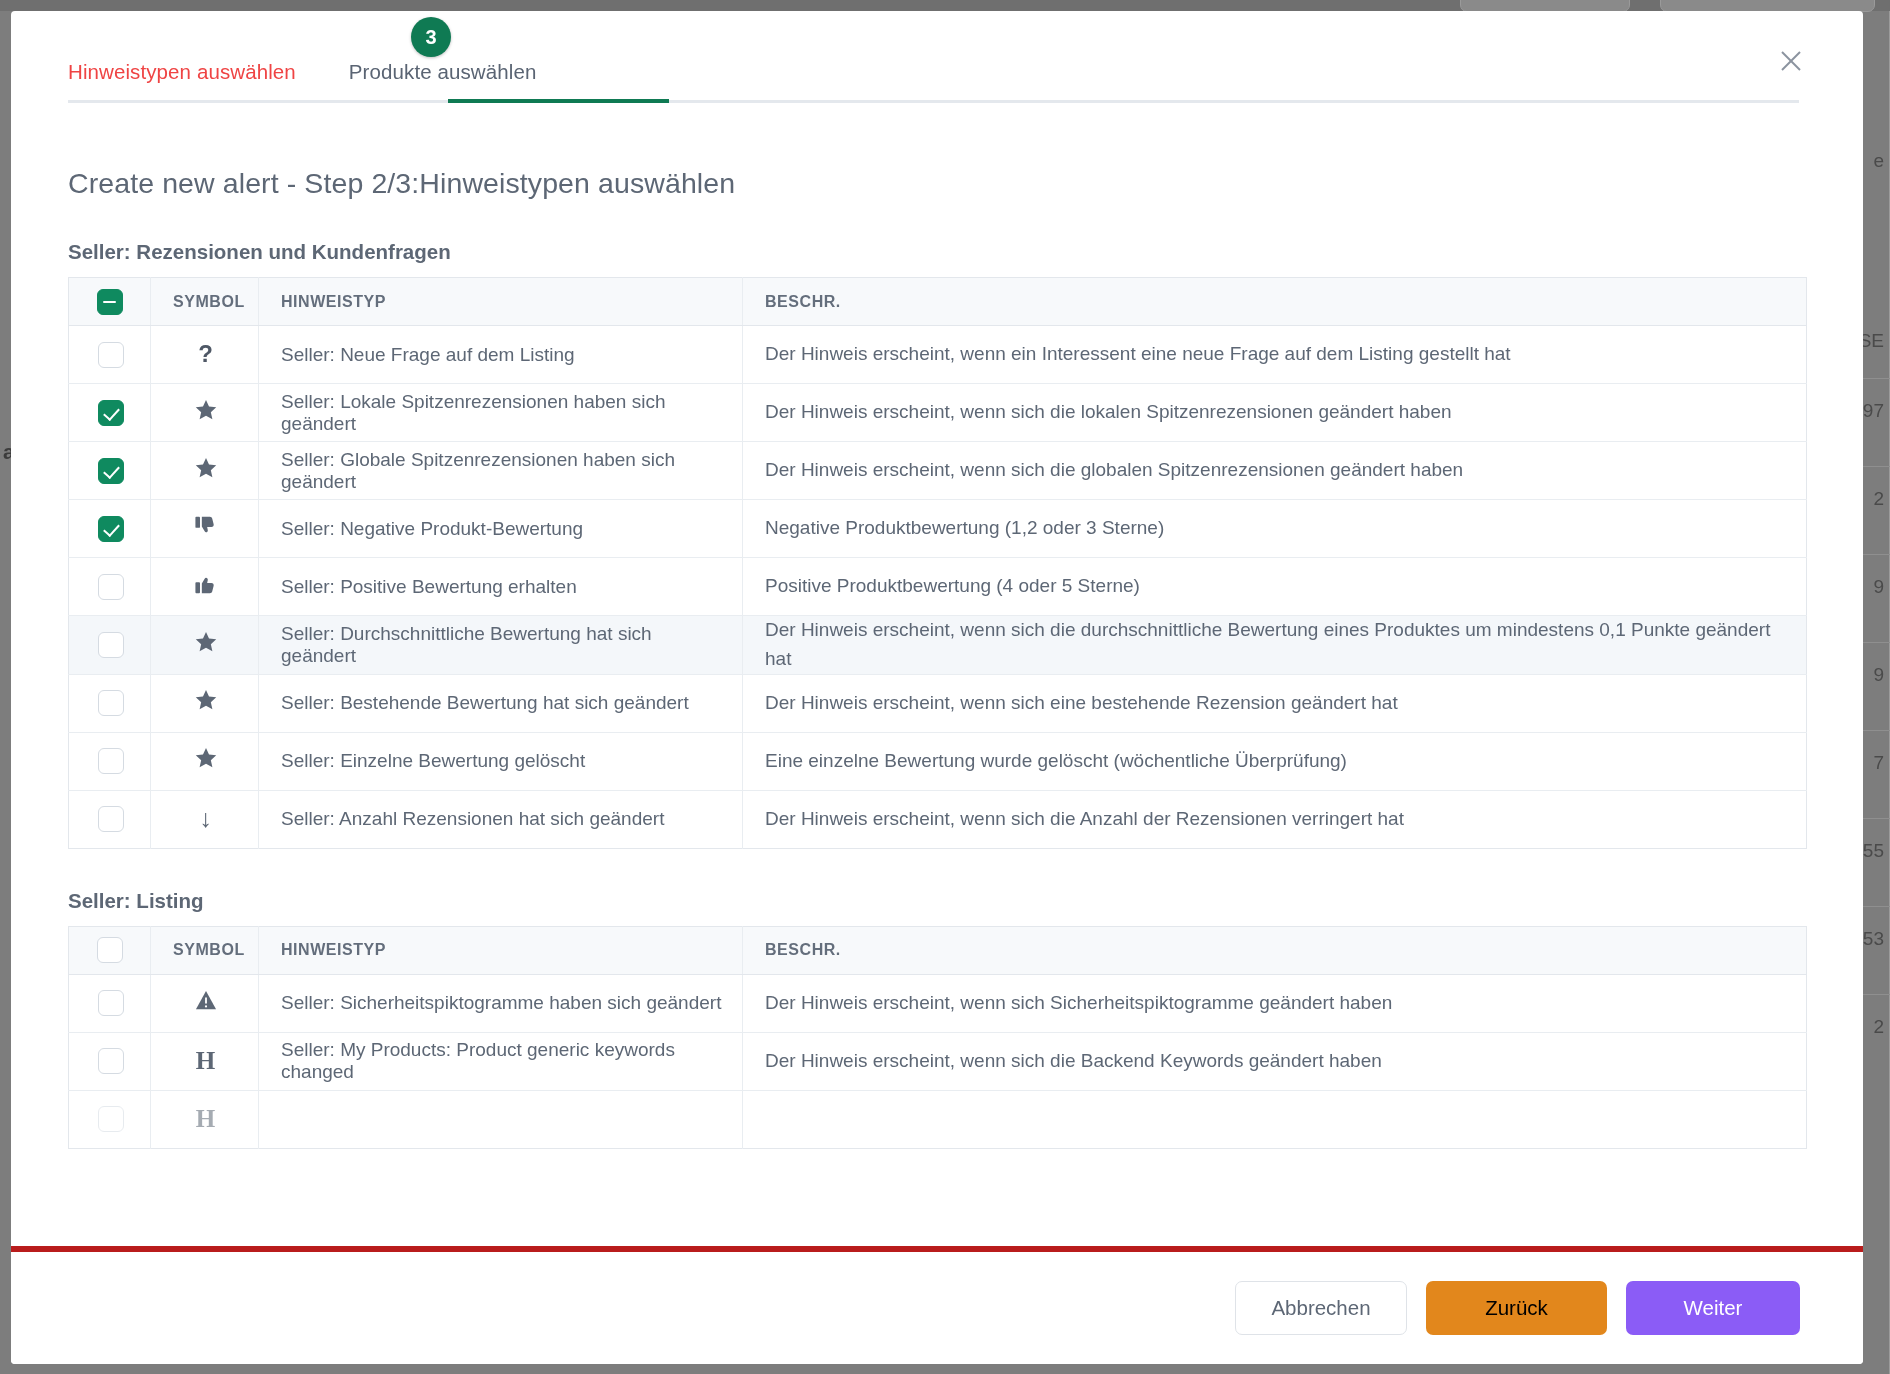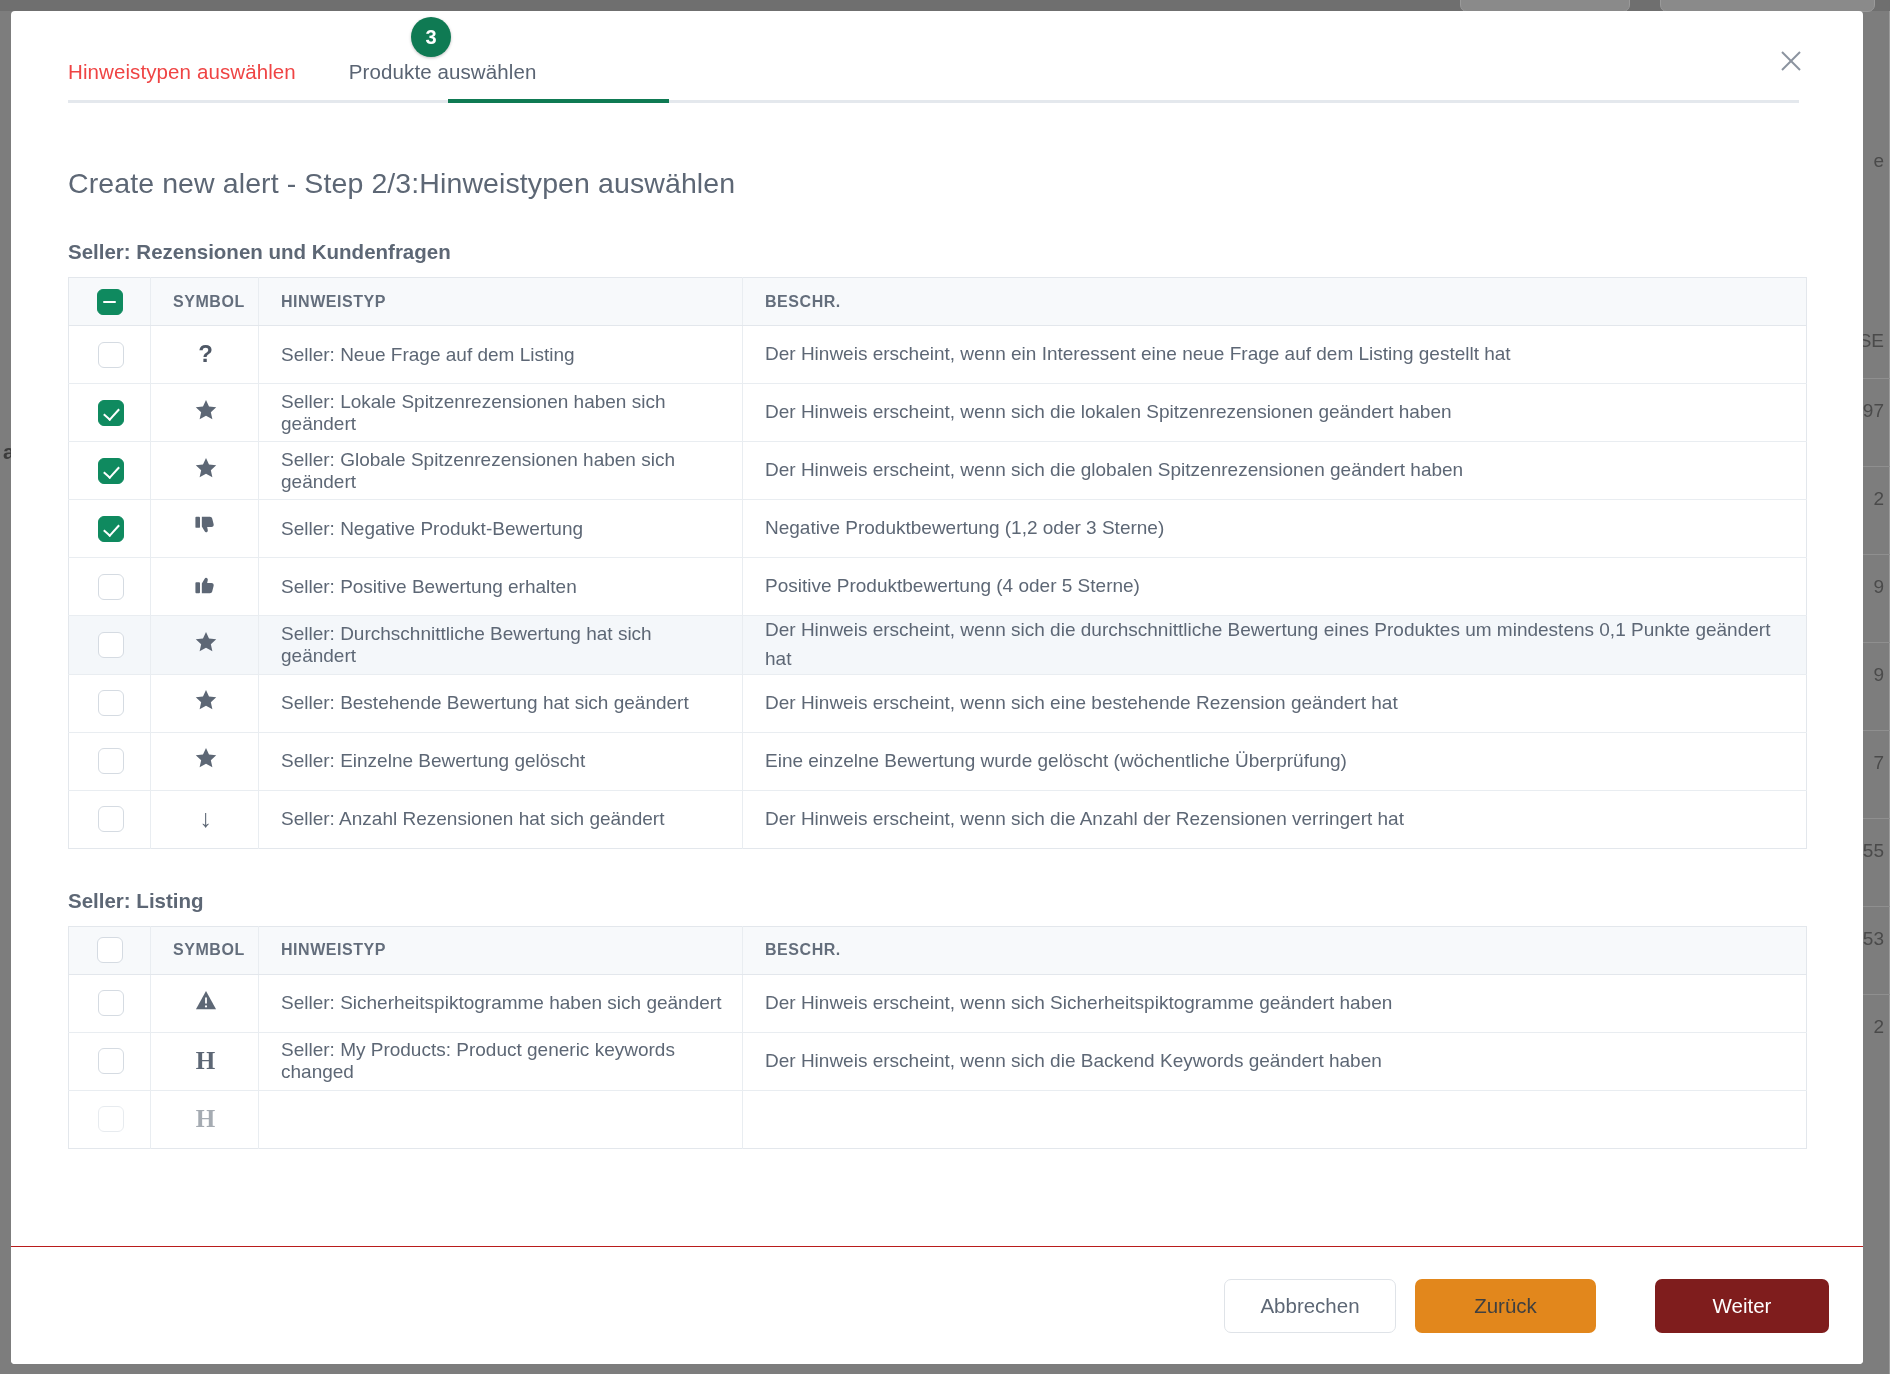--- a/index.html
+++ b/index.html
@@ -201,47 +201,47 @@
     content: ""; position: absolute;
     left: 5px; top: 11px; width: 13px; height: 2.6px;
     background: #fff; border-radius: 1px;
   }
 
   
   .modal-footer {
     position: absolute;
     left: 0; right: 0; bottom: 0; height: 118px;
     background: #fff;
-    border-top: 1px solid #b91c1c;
+    border-top: 6px solid #b91c1c;
     display: flex; align-items: center; justify-content: flex-end;
-    padding-right: 34px;
+    padding-right: 63px;
     gap: 19px;
   }
   .btn {
     height: 54px;
     border-radius: 7px;
     font-size: 20.5px;
     display: inline-flex; align-items: center; justify-content: center;
     cursor: pointer;
     border: none;
     font-family: "Liberation Sans", sans-serif;
   }
   .btn-cancel {
     background: #fff; color: #5d6775;
     border: 1px solid #dfe3e8;
     padding: 0 30px;
     min-width: 172px;
   }
   .btn-back {
-    background: #e2871c; color: #404040;
+    background: #e2871c; color: #000000;
     padding: 0 30px; min-width: 181px;
   }
   .btn-next {
-    background: #7f1d1d; color: #fff;
-    padding: 0 30px; min-width: 174px; margin-left: 40px;
+    background: #8b5cf6; color: #fff;
+    padding: 0 30px; min-width: 174px;
   }
 
   .fade-row td { opacity: .55; }
 </style>
 </head>
 <body>
 
 <div id="backdrop">
   <div class="bg-topbar"></div>
   <div class="bg-pill" style="left:1460px;width:170px;"></div>

